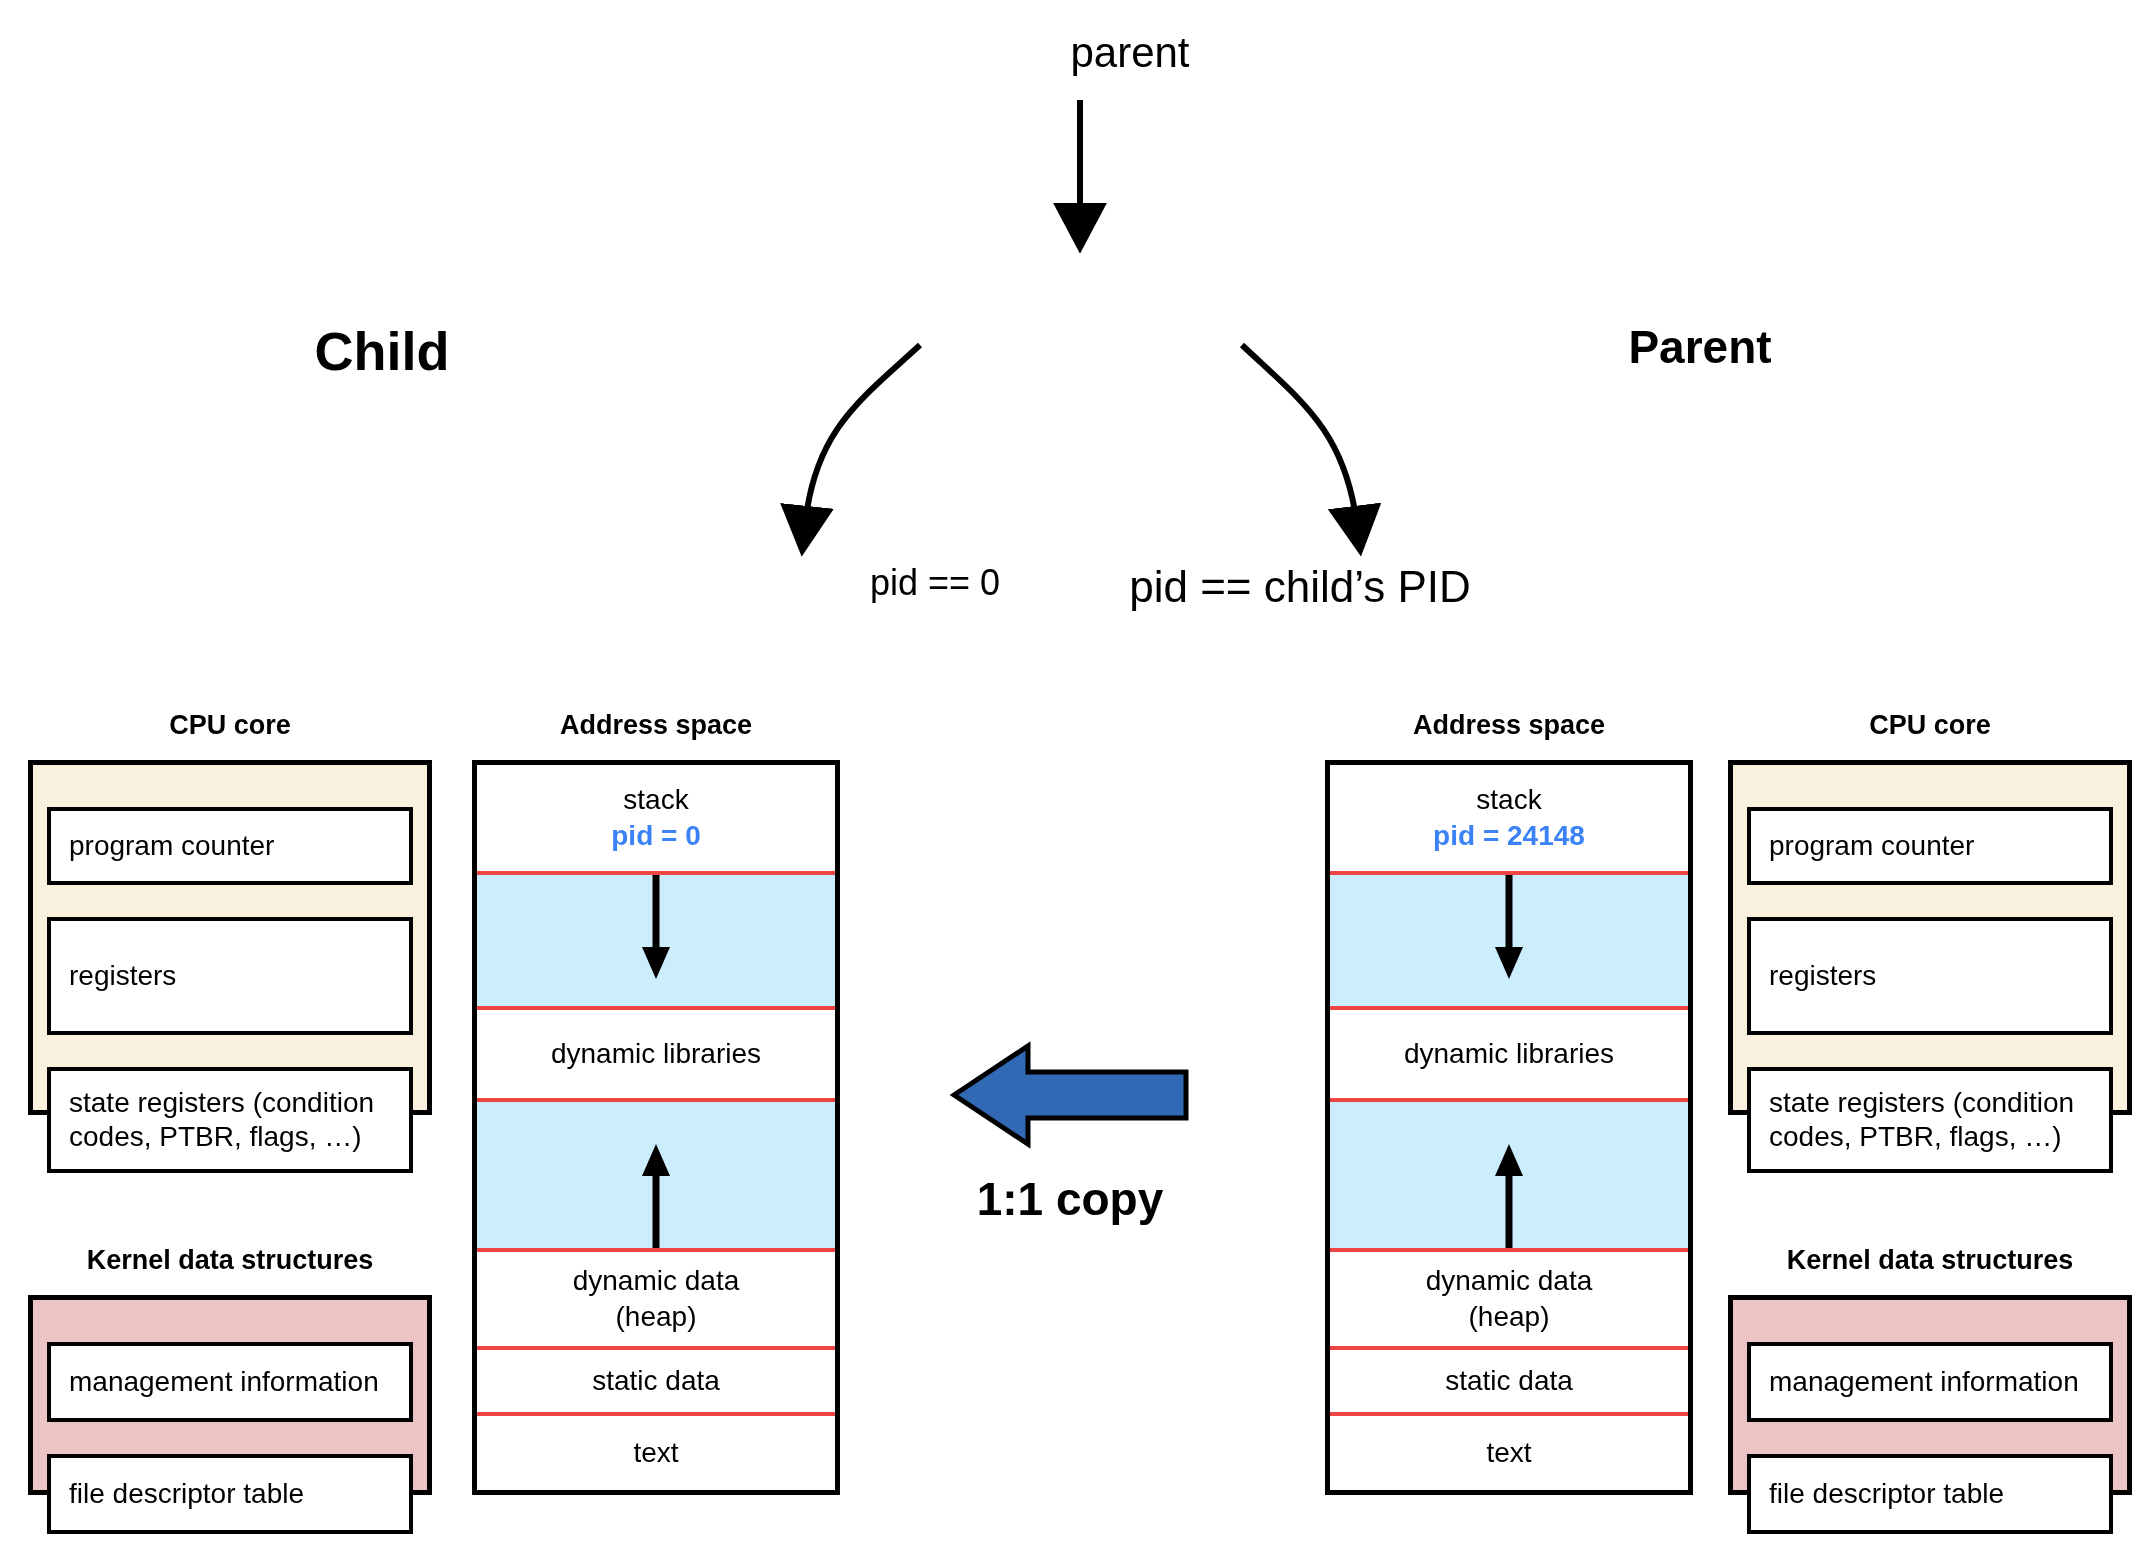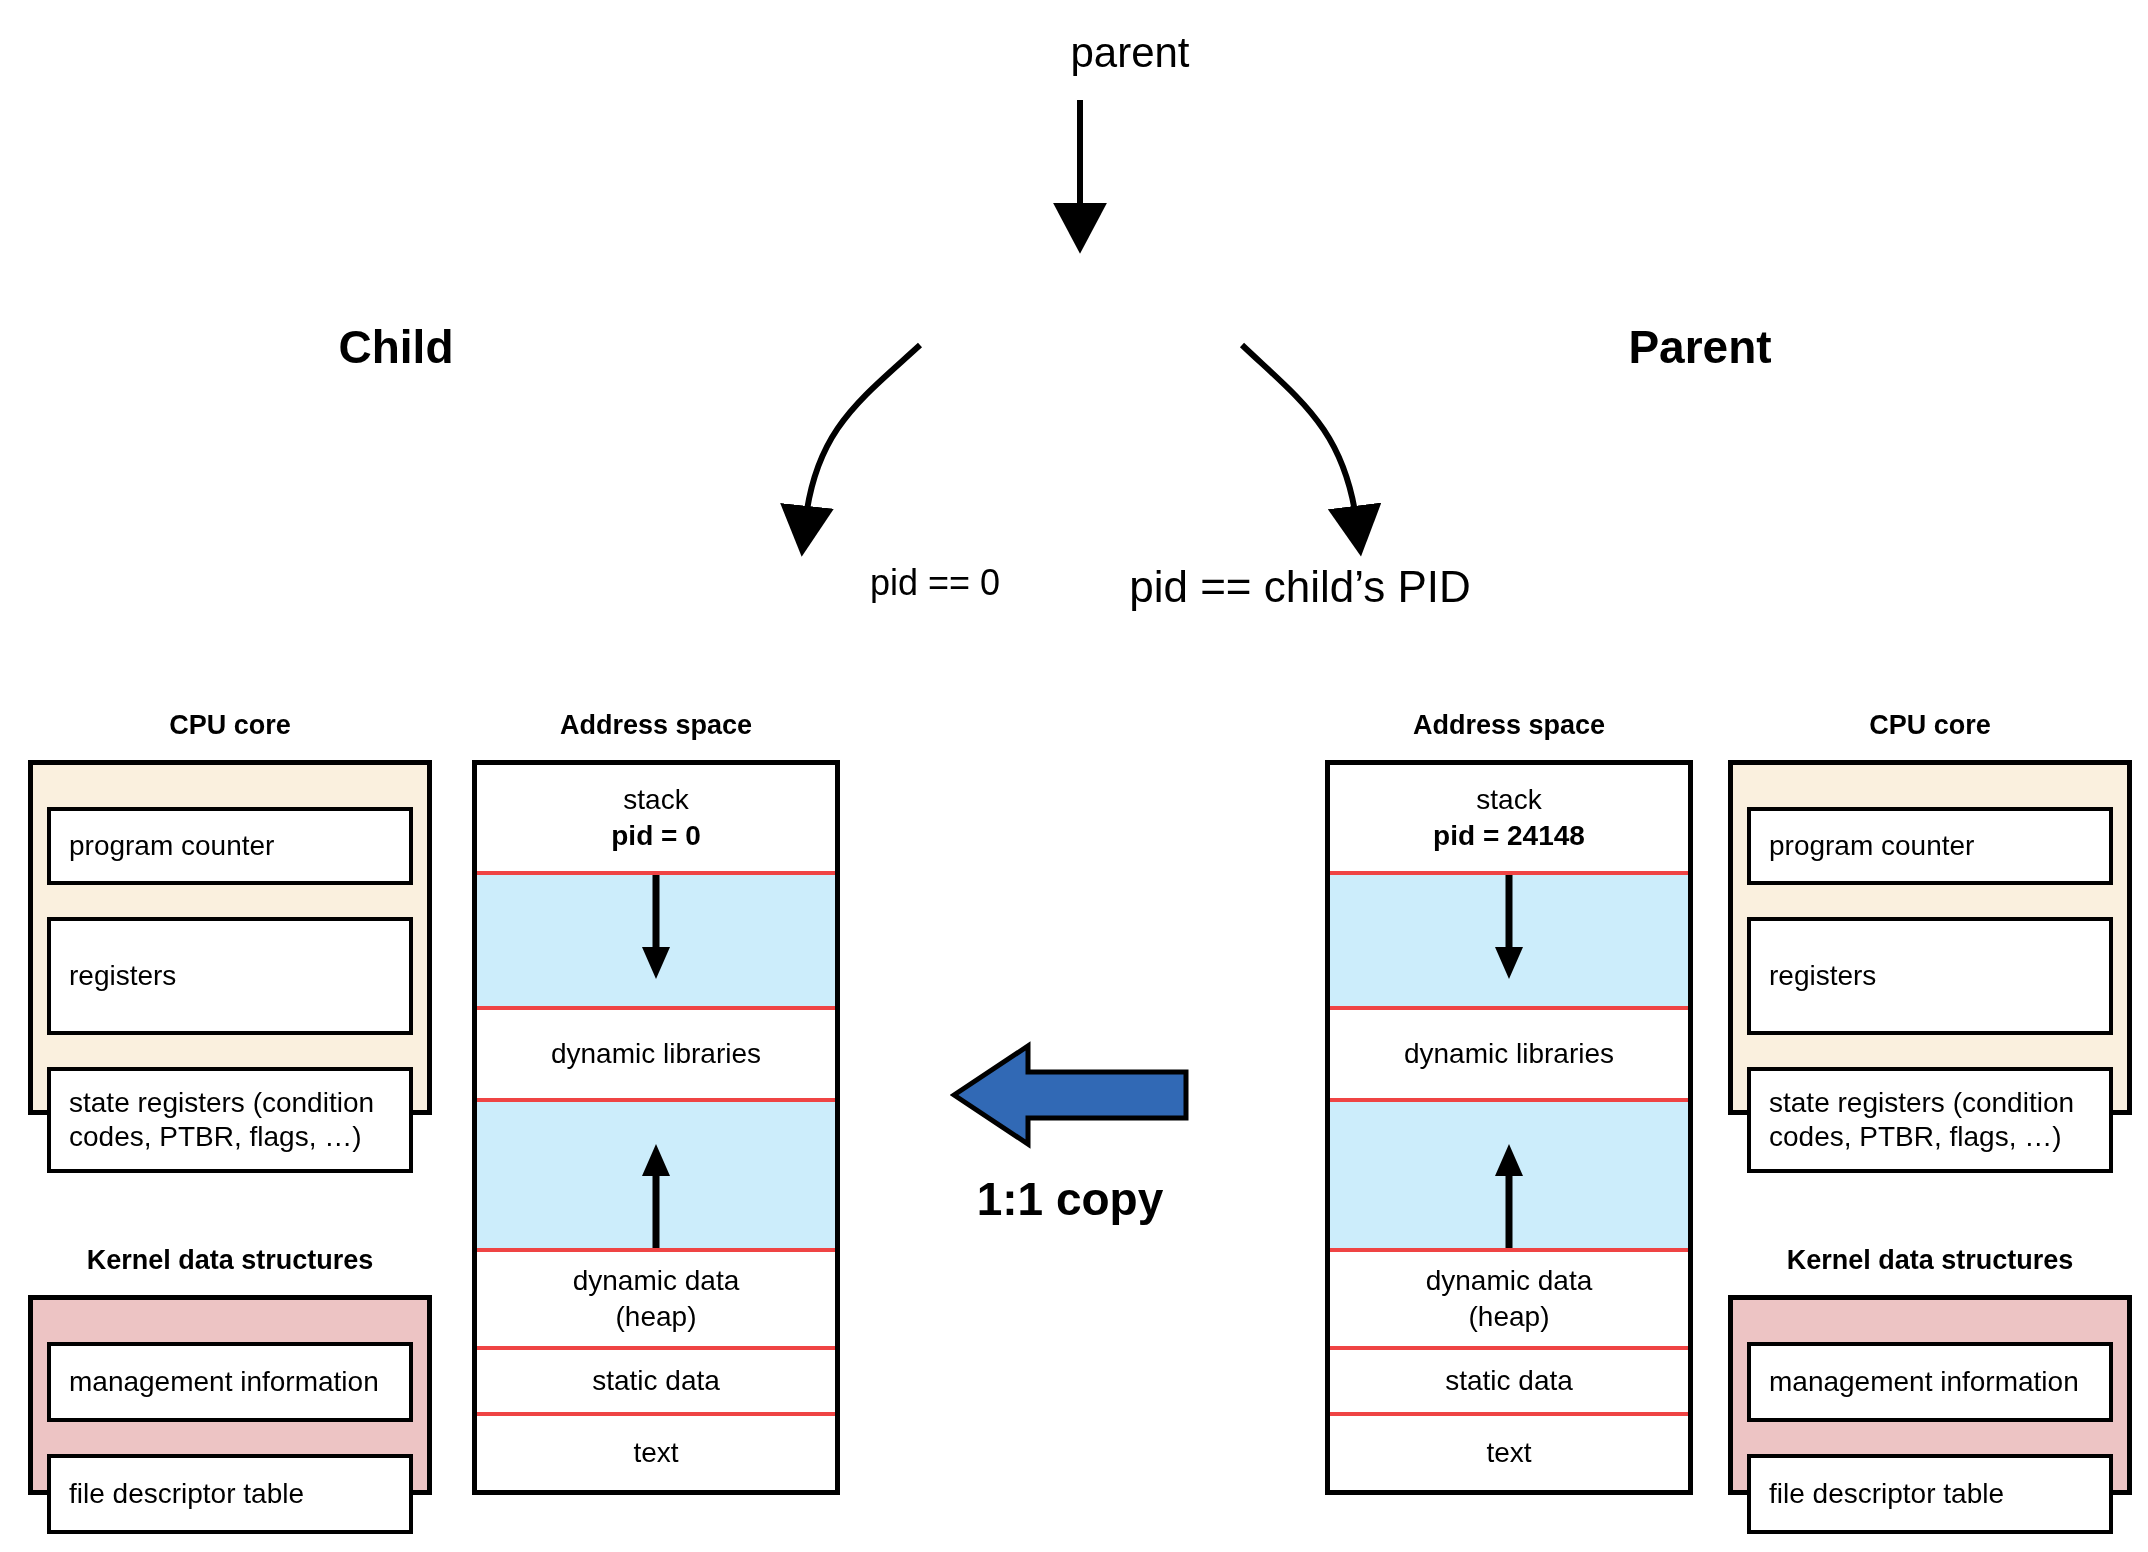--- a/index.html
+++ b/index.html
@@ -40,24 +40,24 @@
     border-radius: 50%;
     background: #CCEDFB;
     border: 5px solid #000000;
     box-sizing: border-box;
     display: flex;
     align-items: center;
     justify-content: center;
     font-size: 43px;
   }
   #child-title {
-    left: 266px; top: 320px;
+    left: 252px; top: 320px;
     width: 260px;
     text-align: center;
-    font-size: 46px;
+    font-size: 54px;
     font-weight: bold;
   }
   #parent-title {
     left: 1510px; top: 320px;
     width: 380px;
     text-align: center;
     font-size: 46px;
     font-weight: bold;
   }
   #child-branch-label {
@@ -118,21 +118,21 @@
     flex-direction: column;
     align-items: center;
     justify-content: center;
     font-size: 28px;
     line-height: 1.3;
     background: #ffffff;
   }
   .addrspace .seg:last-child { border-bottom: none; }
   .addrspace .seg.gap { background: #CCEDFB; }
   .pid-text {
-    color: #000000;
+    color: #3b82f6;
     font-weight: bold;
     font-size: 28px;
   }
   .seg-arrow {
     position: absolute;
     left: 50%;
     transform: translateX(-50%);
   }
 
   

